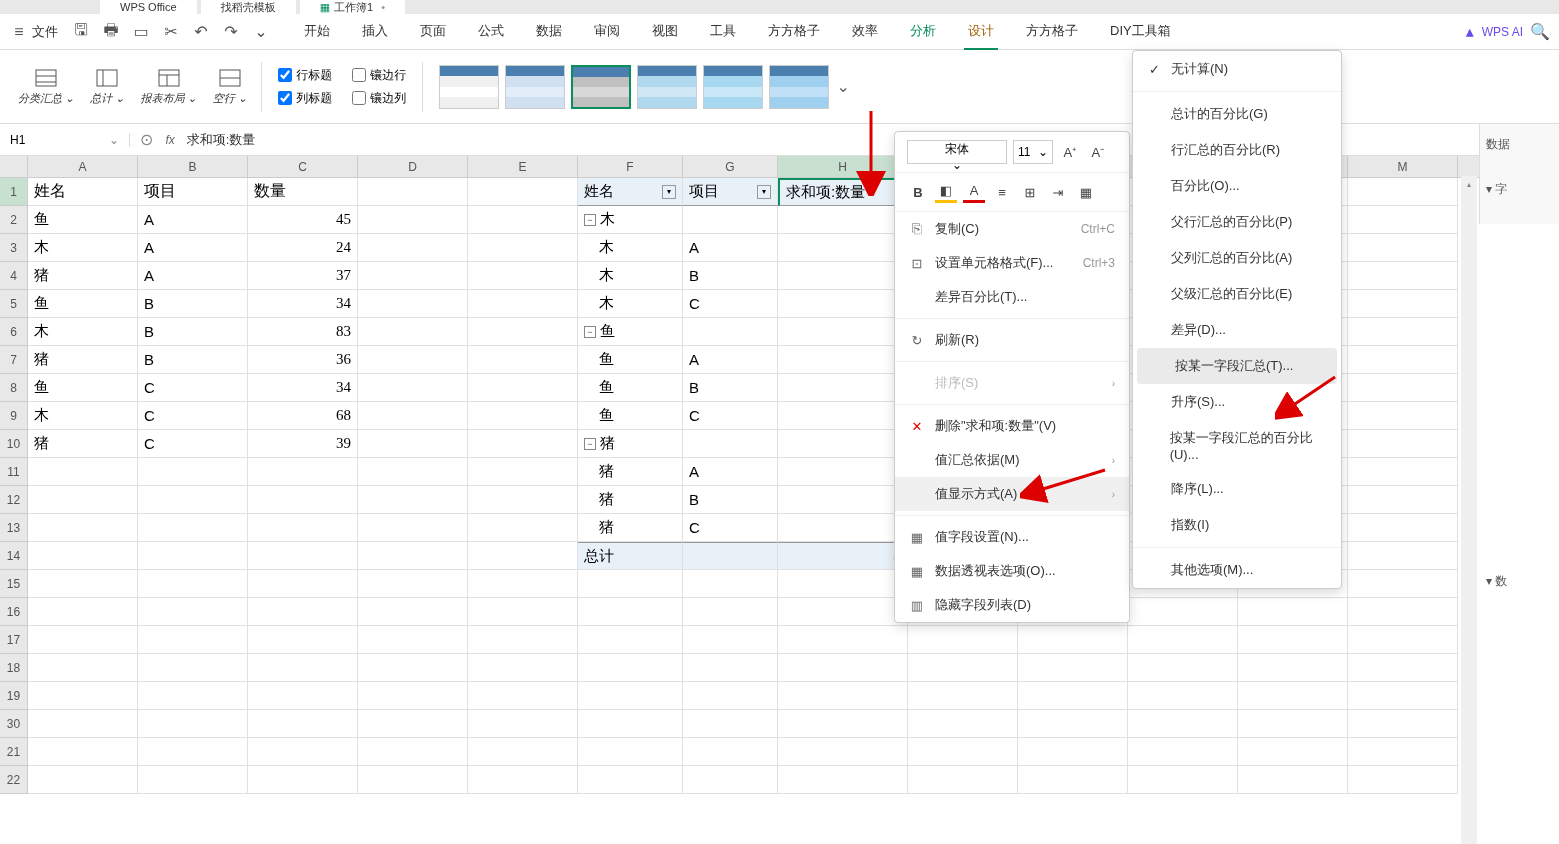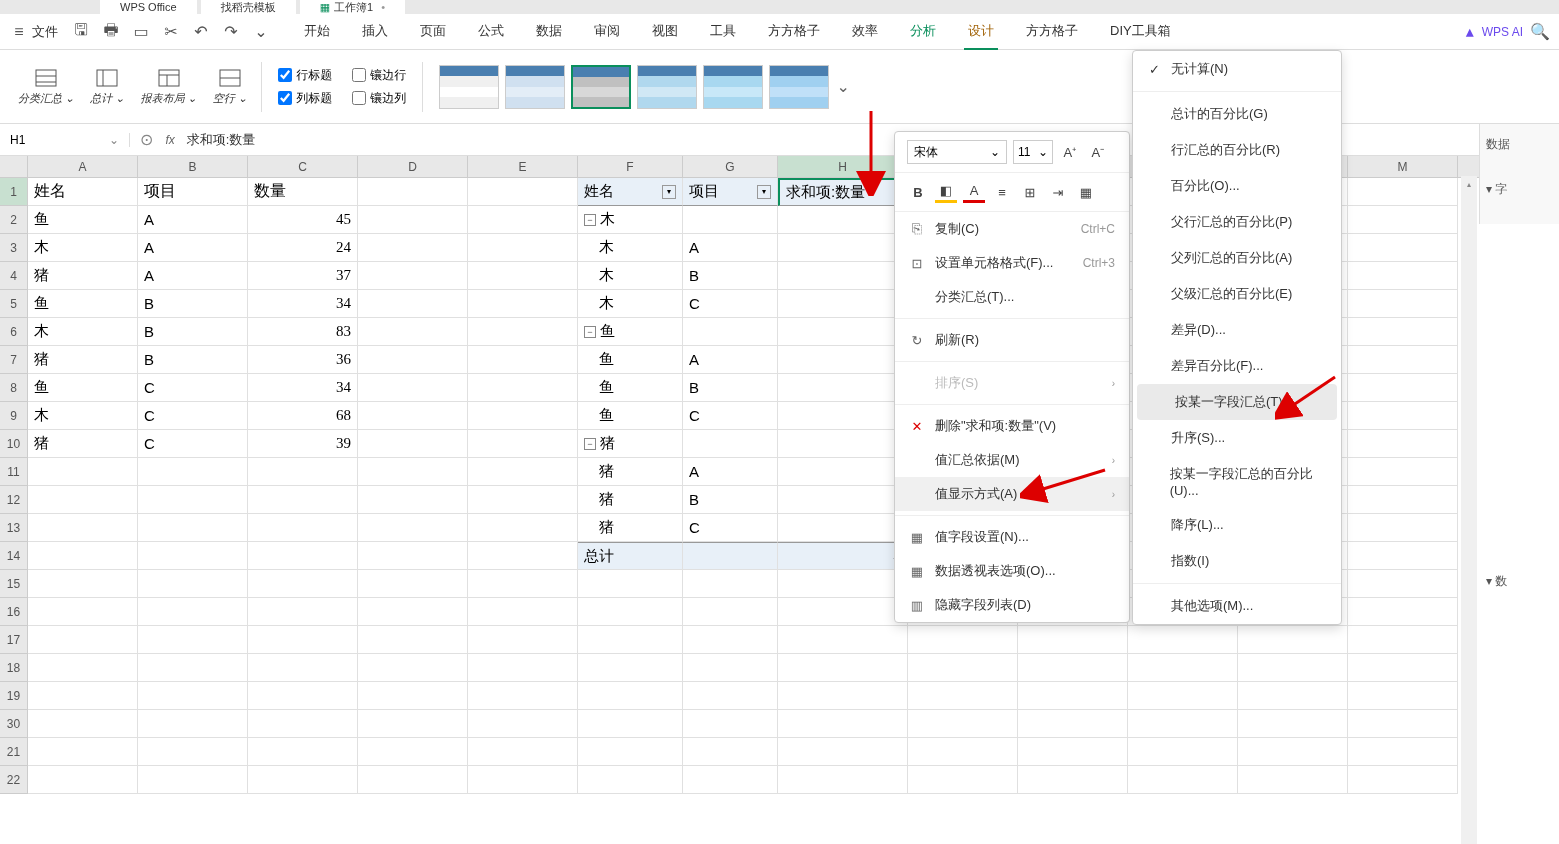--- a/index.html
+++ b/index.html
@@ -58,21 +58,21 @@
 .gcell.header { font-size: 16px; font-family: "SimSun", serif; }
 .gcell.active { border: 2px solid #0a8f5c; background: #fff; }
 .gcell.pivot-head { background: #e8f0f8; border-bottom: 1px solid #999; }
 .gcell.pivot-total { background: #e8f0f8; font-weight: 500; border-top: 1px solid #999; }
 .gcell.num { justify-content: flex-end; font-family: "Times New Roman", serif; }
 .dd-icon { margin-left: auto; width: 14px; height: 14px; border: 1px solid #999; display: flex; align-items: center; justify-content: center; font-size: 8px; }
 .expand-icon { width: 12px; height: 12px; border: 1px solid #888; display: inline-flex; align-items: center; justify-content: center; font-size: 9px; margin-right: 4px; color: #555; }
 
 .ctx-menu { position: absolute; background: #fff; border: 1px solid #ccc; box-shadow: 0 4px 12px rgba(0,0,0,0.15); border-radius: 4px; z-index: 100; }
 .ctx-toolbar { display: flex; align-items: center; gap: 6px; padding: 8px 12px; border-bottom: 1px solid #eee; }
-.ctx-font { width: 100px; height: 24px; border: 1px solid #ccc; font-size: 12px; padding: 0 6px; display: flex; align-items: center; justify-content: space-between; }
+.ctx-font { width: 100px; height: 24px; border: 1px solid #ccc; font-size: 12px; padding: 0 6px; display: flex; align-items: center; justify-content: space-between; flex-direction: column; }
 .ctx-size { width: 40px; height: 24px; border: 1px solid #ccc; font-size: 12px; padding: 0 4px; display: flex; align-items: center; justify-content: space-between; }
 .ctx-btn { width: 22px; height: 22px; display: flex; align-items: center; justify-content: center; font-size: 13px; color: #444; }
 .ctx-item { display: flex; align-items: center; padding: 8px 14px; font-size: 13px; color: #333; gap: 10px; }
 .ctx-item:hover, .ctx-item.hover { background: #f0f0f0; }
 .ctx-item-icon { width: 16px; height: 16px; display: flex; align-items: center; justify-content: center; color: #666; }
 .ctx-shortcut { margin-left: auto; color: #999; font-size: 12px; }
 .ctx-arrow { margin-left: auto; color: #999; font-size: 10px; }
 .ctx-sep { height: 1px; background: #eee; margin: 4px 0; }
 .ctx-item.disabled { color: #bbb; }
 
@@ -821,21 +821,21 @@
       <span>复制(C)</span>
       <span class="ctx-shortcut">Ctrl+C</span>
     </div>
   <div class="ctx-item">
       <span class="ctx-item-icon">⊡</span>
       <span>设置单元格格式(F)...</span>
       <span class="ctx-shortcut">Ctrl+3</span>
     </div>
   <div class="ctx-item">
       <span class="ctx-item-icon"></span>
-      <span>分类汇总(T)...</span>
+      <span>差异百分比(T)...</span>
     </div>
   <div class="ctx-sep"></div>
   <div class="ctx-item">
       <span class="ctx-item-icon">↻</span>
       <span>刷新(R)</span>
     </div>
   <div class="ctx-sep"></div>
   <div class="ctx-item disabled">
       <span class="ctx-item-icon"></span>
       <span>排序(S)</span>
@@ -897,24 +897,20 @@
       <span class="check"></span>
       <span>父列汇总的百分比(A)</span>
     </div>
   <div class="sub-item">
       <span class="check"></span>
       <span>父级汇总的百分比(E)</span>
     </div>
   <div class="sub-item">
       <span class="check"></span>
       <span>差异(D)...</span>
-    </div>
-  <div class="sub-item">
-      <span class="check"></span>
-      <span>差异百分比(F)...</span>
     </div>
   <div class="sub-item hover">
       <span class="check"></span>
       <span>按某一字段汇总(T)...</span>
     </div>
   <div class="sub-item">
       <span class="check"></span>
       <span>升序(S)...</span>
     </div>
   <div class="sub-item">

